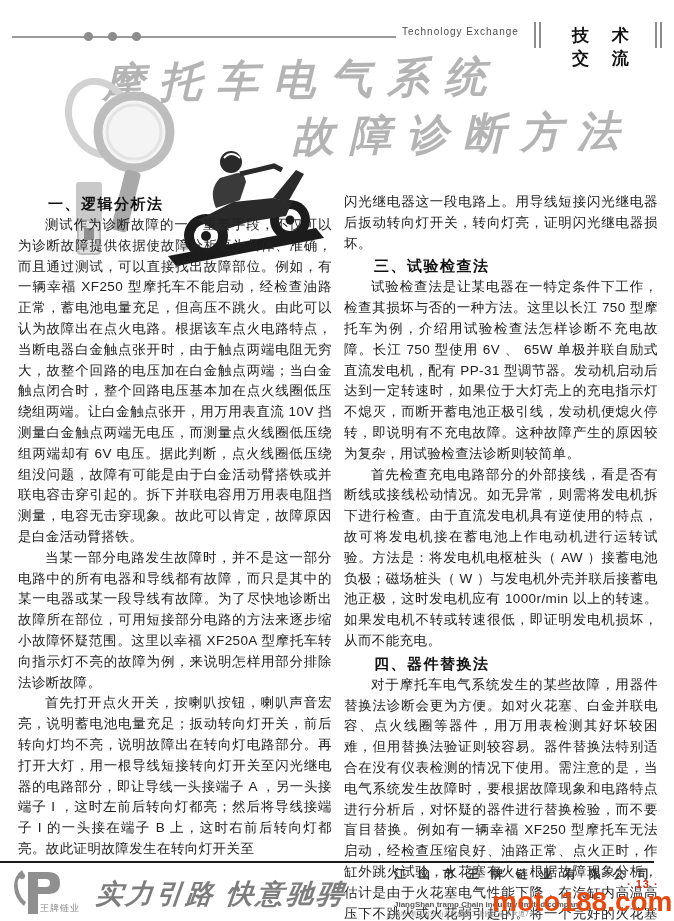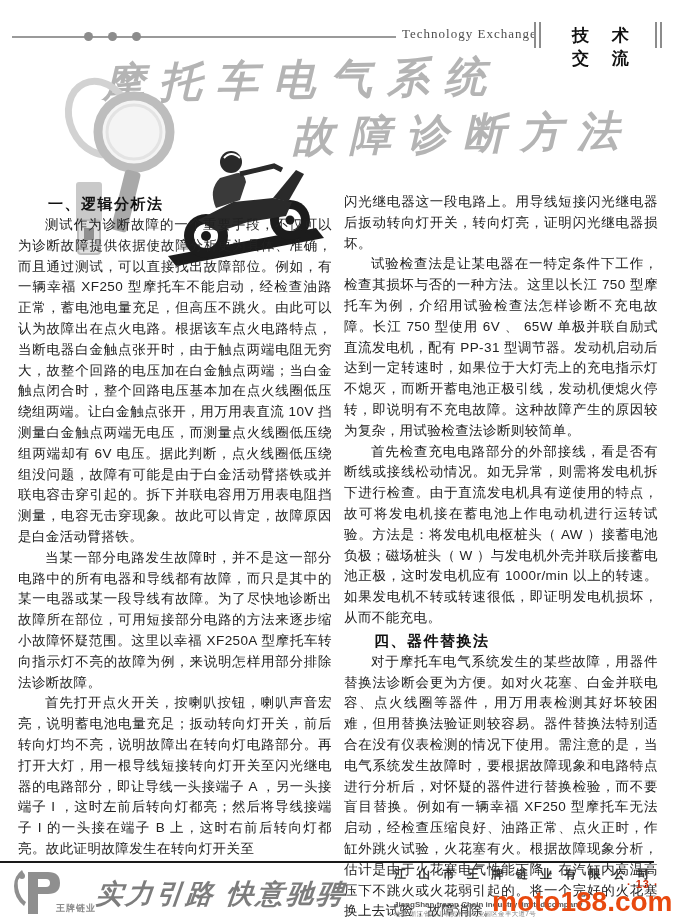--- a/index.html
+++ b/index.html
@@ -3,22 +3,22 @@
 <meta charset="utf-8">
 <style>
   html,body{margin:0;padding:0;}
   body{
     width:674px;height:921px;position:relative;background:#ffffff;
     font-family:"Liberation Sans",sans-serif;overflow:hidden;
   }
   
   .hdr-rule{position:absolute;left:12px;top:36px;width:384px;height:2px;background:#9a9a9a;}
   .hdr-dot{position:absolute;top:32px;width:9px;height:9px;border-radius:50%;background:#8c8c8c;}
-  .hdr-en{position:absolute;left:402px;top:26px;font-family:Liberation Serif, serif;
-    font-size:13px;color:#4d4d4d;letter-spacing:1px;}
+  .hdr-en{position:absolute;left:402px;top:26px;font-family:Liberation Sans, sans-serif;
+    font-size:10px;color:#4d4d4d;letter-spacing:1px;}
   .dbar{position:absolute;top:22px;width:3px;height:26px;border-left:2px solid #8c8c8c;border-right:2px solid #8c8c8c;}
   .hdr-zh{position:absolute;left:548px;top:24px;font-size:17px;font-weight:bold;color:#111;letter-spacing:9px;margin-left:24px;}
   
   .title-line{position:absolute;color:#b4b4b4;font-family:"DejaVu Serif",serif;
     font-style:italic;font-weight:bold;font-size:42px;letter-spacing:15px;white-space:nowrap;}
   .title-1{left:102px;top:52px;transform:rotate(-1deg);}
   .title-2{left:292px;top:106px;transform:rotate(-1deg);}
   .illus{position:absolute;left:48px;top:70px;}
   
   .col{position:absolute;top:192px;width:314px;color:#222;font-size:13.5px;
@@ -26,22 +26,22 @@
   .col-left{left:18px;}
   .col-right{left:344px;}
   .col p,.col h3{margin:0;padding:0;}
   .sec-heading{font-size:15px;font-weight:bold;color:#111;text-indent:2em;
     line-height:23px;letter-spacing:1.5px;}
   .para{text-indent:2em;}
   .para.cont{text-indent:0;}
   
   .ftr-rule{position:absolute;left:0;top:861px;width:654px;height:2px;background:#1a1a1a;}
   .ftr-logo{position:absolute;left:14px;top:868px;}
-  .ftr-logo-label{position:absolute;left:56px;top:902px;font-size:9px;color:#8a8a8a;
-    font-weight:bold;letter-spacing:1px;}
+  .ftr-logo-label{position:absolute;left:40px;top:902px;font-size:9px;color:#8a8a8a;
+    font-weight:normal;letter-spacing:1px;}
   .slogan{position:absolute;left:96px;top:876px;font-size:27px;font-weight:bold;
     color:#7d7d7d;font-style:italic;letter-spacing:3px;transform:skewX(-6deg);white-space:nowrap;}
   .co-block{position:absolute;left:394px;top:866px;color:#444;}
   .co-zh{font-size:12px;font-weight:bold;color:#333;letter-spacing:4.5px;white-space:nowrap;text-align:right;}
   .co-en{font-size:8px;font-weight:bold;color:#555;margin-top:17px;white-space:nowrap;}
   .co-tiny{font-size:6.5px;color:#888;margin-top:1px;white-space:nowrap;letter-spacing:0.3px;}
   .watermark{position:absolute;left:492px;top:886px;font-size:28px;font-weight:bold;
     color:#e8490f;letter-spacing:0;white-space:nowrap;}
   .page-num{position:absolute;left:627px;top:878px;font-size:11px;color:#cf2d0a;
     letter-spacing:1px;font-weight:bold;}
@@ -91,20 +91,21 @@
 </svg>
 
 <div class="col col-left">
     <h3 class="sec-heading">一、逻辑分析法</h3>
     <p class="para">测试作为诊断故障的一个重要手段，不仅可以为诊断故障提供依据使故障分析更为具体、准确，而且通过测试，可以直接找出故障部位。例如，有一辆幸福 XF250 型摩托车不能启动，经检查油路正常，蓄电池电量充足，但高压不跳火。由此可以认为故障出在点火电路。根据该车点火电路特点，当断电器白金触点张开时，由于触点两端电阻无穷大，故整个回路的电压加在白金触点两端；当白金触点闭合时，整个回路电压基本加在点火线圈低压绕组两端。让白金触点张开，用万用表直流 10V 挡测量白金触点两端无电压，而测量点火线圈低压绕组两端却有 6V 电压。据此判断，点火线圈低压绕组没问题，故障有可能是由于白金活动臂搭铁或并联电容击穿引起的。拆下并联电容用万用表电阻挡测量，电容无击穿现象。故此可以肯定，故障原因是白金活动臂搭铁。</p>
     <p class="para">当某一部分电路发生故障时，并不是这一部分电路中的所有电器和导线都有故障，而只是其中的某一电器或某一段导线有故障。为了尽快地诊断出故障所在部位，可用短接部分电路的方法来逐步缩小故障怀疑范围。这里以幸福 XF250A 型摩托车转向指示灯不亮的故障为例，来说明怎样用部分排除法诊断故障。</p>
     <p class="para">首先打开点火开关，按喇叭按钮，喇叭声音宏亮，说明蓄电池电量充足；扳动转向灯开关，前后转向灯均不亮，说明故障出在转向灯电路部分。再打开大灯，用一根导线短接转向灯开关至闪光继电器的电路部分，即让导线一头接端子 A ，另一头接端子 I ，这时左前后转向灯都亮；然后将导线接端子 I 的一头接在端子 B 上，这时右前后转向灯都亮。故此证明故障发生在转向灯开关至</p>
   </div>
 <div class="col col-right">
     <p class="para cont">闪光继电器这一段电路上。用导线短接闪光继电器后扳动转向灯开关，转向灯亮，证明闪光继电器损坏。</p>
+    <h3 class="sec-heading">三、试验检查法</h3>
     <p class="para">试验检查法是让某电器在一特定条件下工作，检查其损坏与否的一种方法。这里以长江 750 型摩托车为例，介绍用试验检查法怎样诊断不充电故障。长江 750 型使用 6V 、 65W 单极并联自励式直流发电机，配有 PP-31 型调节器。发动机启动后达到一定转速时，如果位于大灯壳上的充电指示灯不熄灭，而断开蓄电池正极引线，发动机便熄火停转，即说明有不充电故障。这种故障产生的原因较为复杂，用试验检查法诊断则较简单。</p>
     <p class="para">首先检查充电电路部分的外部接线，看是否有断线或接线松动情况。如无异常，则需将发电机拆下进行检查。由于直流发电机具有逆使用的特点，故可将发电机接在蓄电池上作电动机进行运转试验。方法是：将发电机电枢桩头（ AW ）接蓄电池负极；磁场桩头（ W ）与发电机外壳并联后接蓄电池正极，这时发电机应有 1000r/min 以上的转速。如果发电机不转或转速很低，即证明发电机损坏，从而不能充电。</p>
     <h3 class="sec-heading">四、器件替换法</h3>
     <p class="para">对于摩托车电气系统发生的某些故障，用器件替换法诊断会更为方便。如对火花塞、白金并联电容、点火线圈等器件，用万用表检测其好坏较困难，但用替换法验证则较容易。器件替换法特别适合在没有仪表检测的情况下使用。需注意的是，当电气系统发生故障时，要根据故障现象和电路特点进行分析后，对怀疑的器件进行替换检验，而不要盲目替换。例如有一辆幸福 XF250 型摩托车无法启动，经检查压缩良好、油路正常、点火正时，作缸外跳火试验，火花塞有火。根据故障现象分析，估计是由于火花塞电气性能下降，在汽缸内高温高压下不跳火或火花弱引起的。将一个完好的火花塞换上去试验，故障消除。</p>
   </div>
 
 <div class="ftr-rule"></div>
 
 <svg class="ftr-logo" width="52" height="48" viewBox="0 0 52 48">
   <path d="M14 4 L34 4 Q46 4 46 15 Q46 26 34 26 L24 26 L24 46 L14 46 Z M24 11 L24 19 L32 19 Q36 19 36 15 Q36 11 32 11 Z" fill="#8f8f8f"></path>

